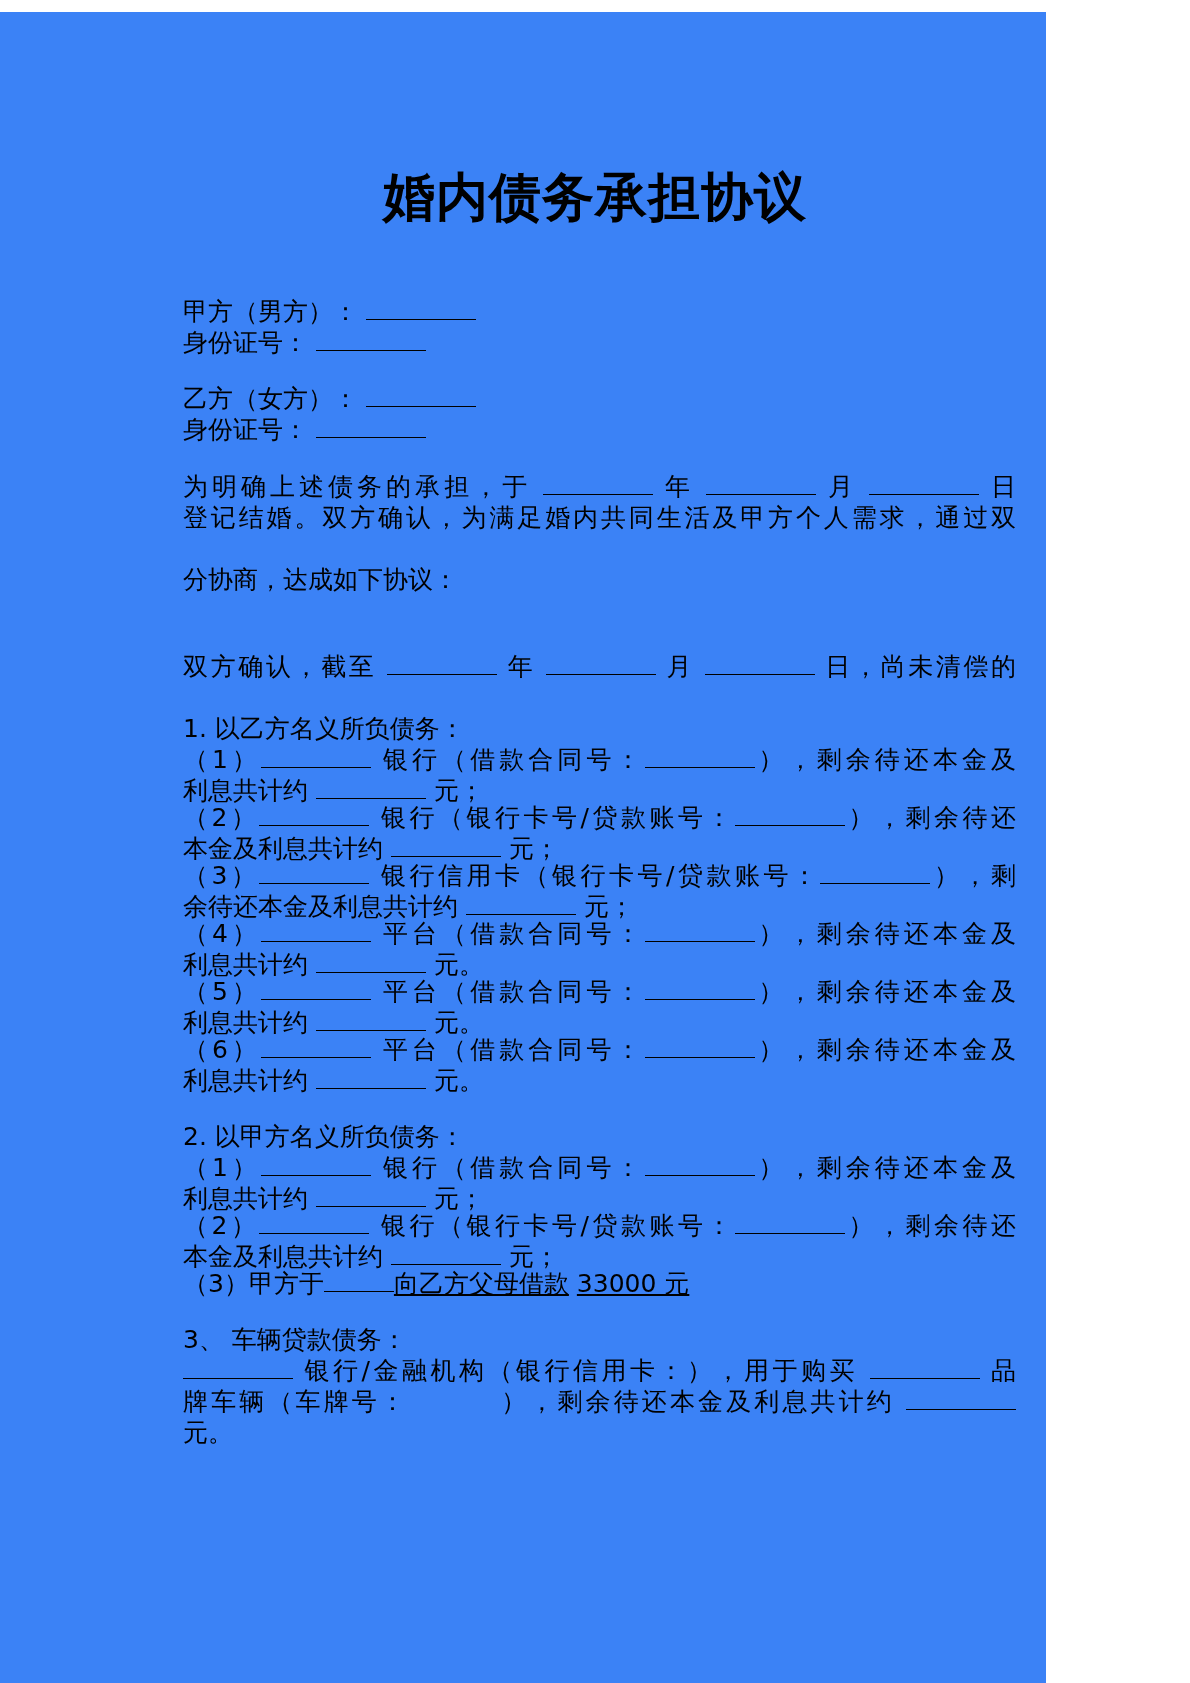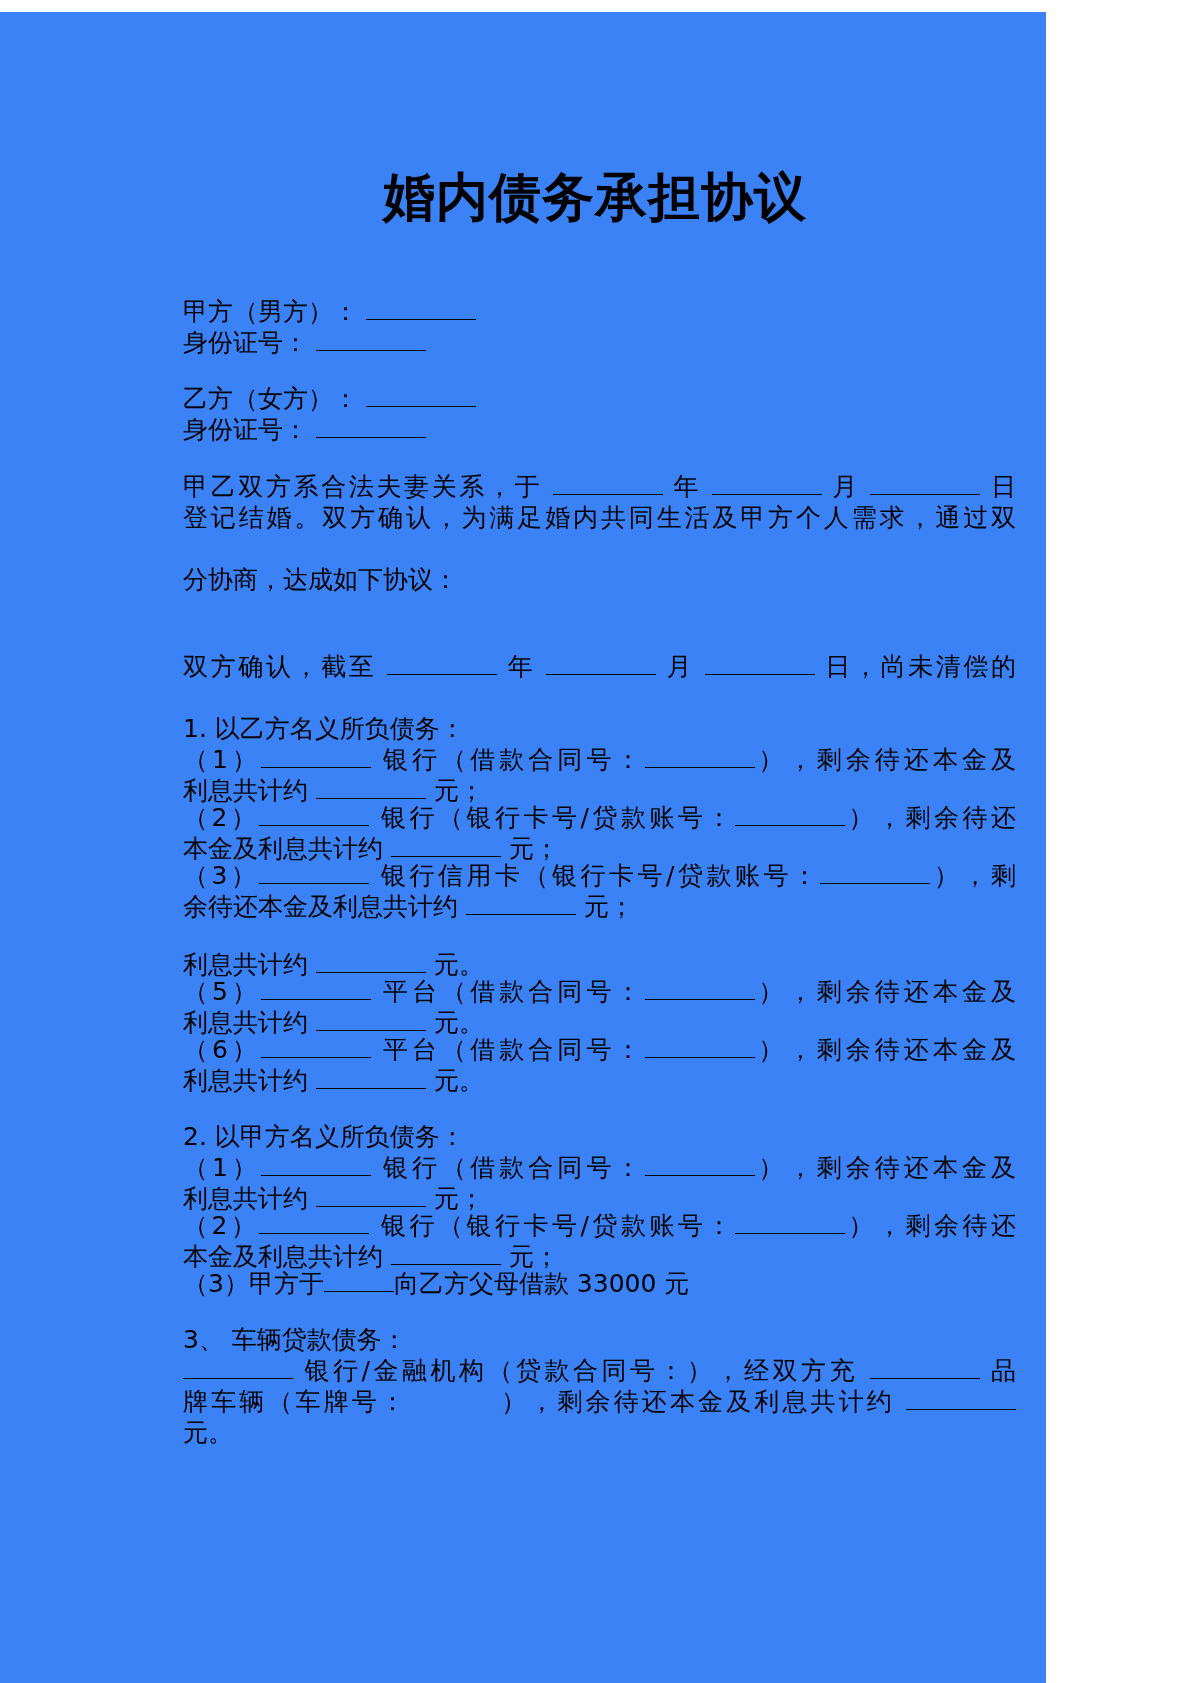--- a/index.html
+++ b/index.html
@@ -8,21 +8,21 @@
     .page { position: absolute; left: 0; top: 12px; width: 1046px; height: 1683px; background: #3b82f6; }
     .title { position: absolute; left: 0; width: 1190px; top: 150px; text-align: center;
       font-size: 52px; font-weight: bold; letter-spacing: 1px; line-height: 70px;
       font-family: "DejaVu Serif", serif; }
     .line { position: absolute; left: 183px; width: 833px; font-size: 25px; line-height: 31px;
       white-space: nowrap; margin-top: 26px; }
     .just { text-align: justify; text-align-last: justify; }
     .blank { display: inline-block; border-bottom: 1.6px solid #000; height: 22px; vertical-align: baseline; }
     .b110 { width: 110px; }
     .b70 { width: 70px; }
-    .ul { }
+    .ul { text-decoration: underline; }
   </style>
 </head>
 <body>
 
 <div class="page">
   <div class="title">婚内债务承担协议</div>
 
   <div class="line" style="top:258px">
     <span>甲方（男方）：</span>
     <span class="blank b110"></span>
@@ -35,21 +35,21 @@
   <div class="line" style="top:345px">
     <span>乙方（女方）：</span>
     <span class="blank b110"></span>
   </div>
   <div class="line" style="top:376px">
     <span>身份证号：</span>
     <span class="blank b110"></span>
   </div>
 
   <div class="line just" style="top:433px">
-    <span>甲乙双方系合法夫妻关系，于</span>
+    <span>为明确上述债务的承担，于</span>
     <span class="blank b110"></span>
     <span>年</span>
     <span class="blank b110"></span>
     <span>月</span>
     <span class="blank b110"></span>
     <span>日</span>
   </div>
   <div class="line just" style="top:464px">登记结婚。双方确认，为满足婚内共同生活及甲方个人需求，通过双</div>
   <div class="line" style="top:526px">分协商，达成如下协议：</div>
 
@@ -87,20 +87,24 @@
   <div class="line just" style="top:822px">
     <span>（3）</span><span class="blank b110"></span>
     <span>银行信用卡（银行卡号/贷款账号：</span><span class="blank b110"></span><span>），剩</span>
   </div>
   <div class="line" style="top:853px">
     <span>余待还本金及利息共计约</span>
     <span class="blank b110"></span>
     <span>元；</span>
   </div>
 
+  <div class="line just" style="top:880px">
+    <span>（4）</span><span class="blank b110"></span>
+    <span>平台（借款合同号：</span><span class="blank b110"></span><span>），剩余待还本金及</span>
+  </div>
   <div class="line" style="top:911px">
     <span>利息共计约</span>
     <span class="blank b110"></span>
     <span>元。</span>
   </div>
 
   <div class="line just" style="top:938px">
     <span>（5）</span><span class="blank b110"></span>
     <span>平台（借款合同号：</span><span class="blank b110"></span><span>），剩余待还本金及</span>
   </div>
@@ -143,21 +147,21 @@
   </div>
 
   <div class="line" style="top:1230px">
     <span>（3）甲方于</span><span class="blank b70"></span><span class="ul">向乙方父母借款</span>
     <span class="ul">33000 元</span>
   </div>
 
   <div class="line" style="top:1286px">3、 车辆贷款债务：</div>
   <div class="line just" style="top:1317px">
     <span class="blank b110"></span>
-    <span>银行/金融机构（贷款合同号：），经双方充</span>
+    <span>银行/金融机构（银行信用卡：），用于购买</span>
     <span class="blank b110"></span>
     <span>品</span>
   </div>
   <div class="line just" style="top:1348px">
     <span>牌车辆（车牌号：</span><span style="display:inline-block;width:90px"></span><span>），剩余待还本金及利息共计约</span>
     <span class="blank b110"></span>
   </div>
   <div class="line" style="top:1379px">元。</div>
 </div>
 

